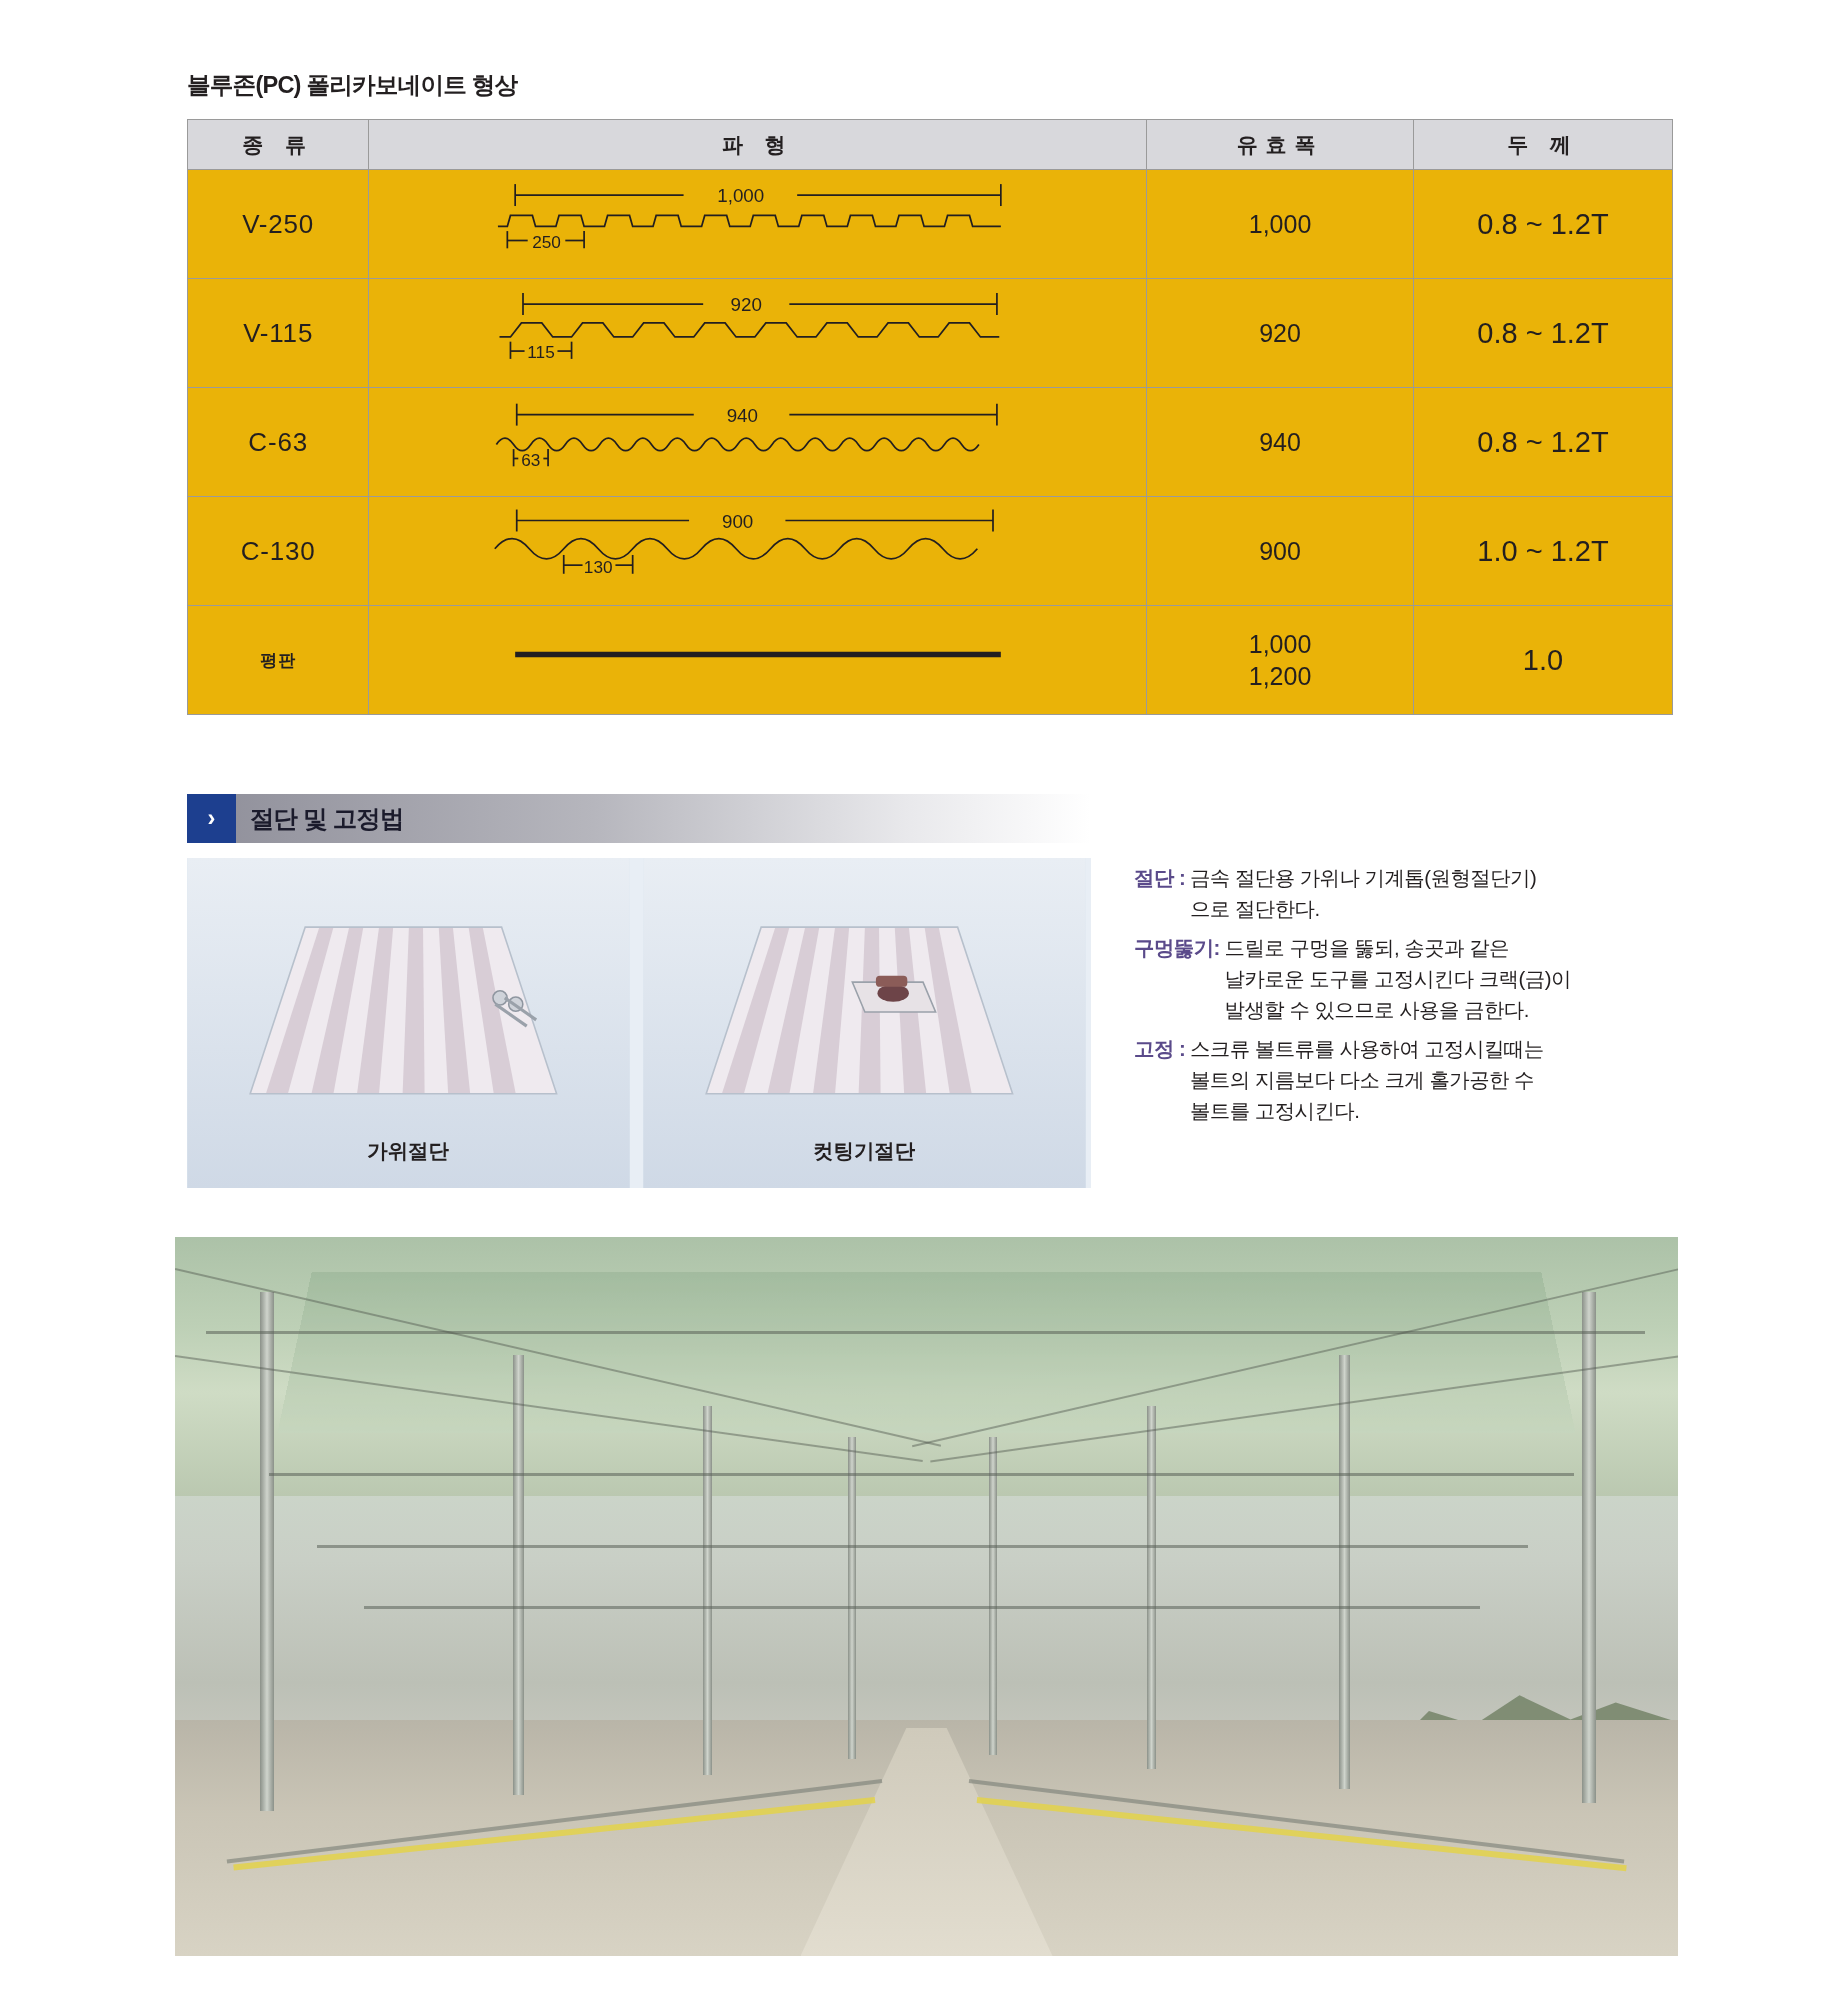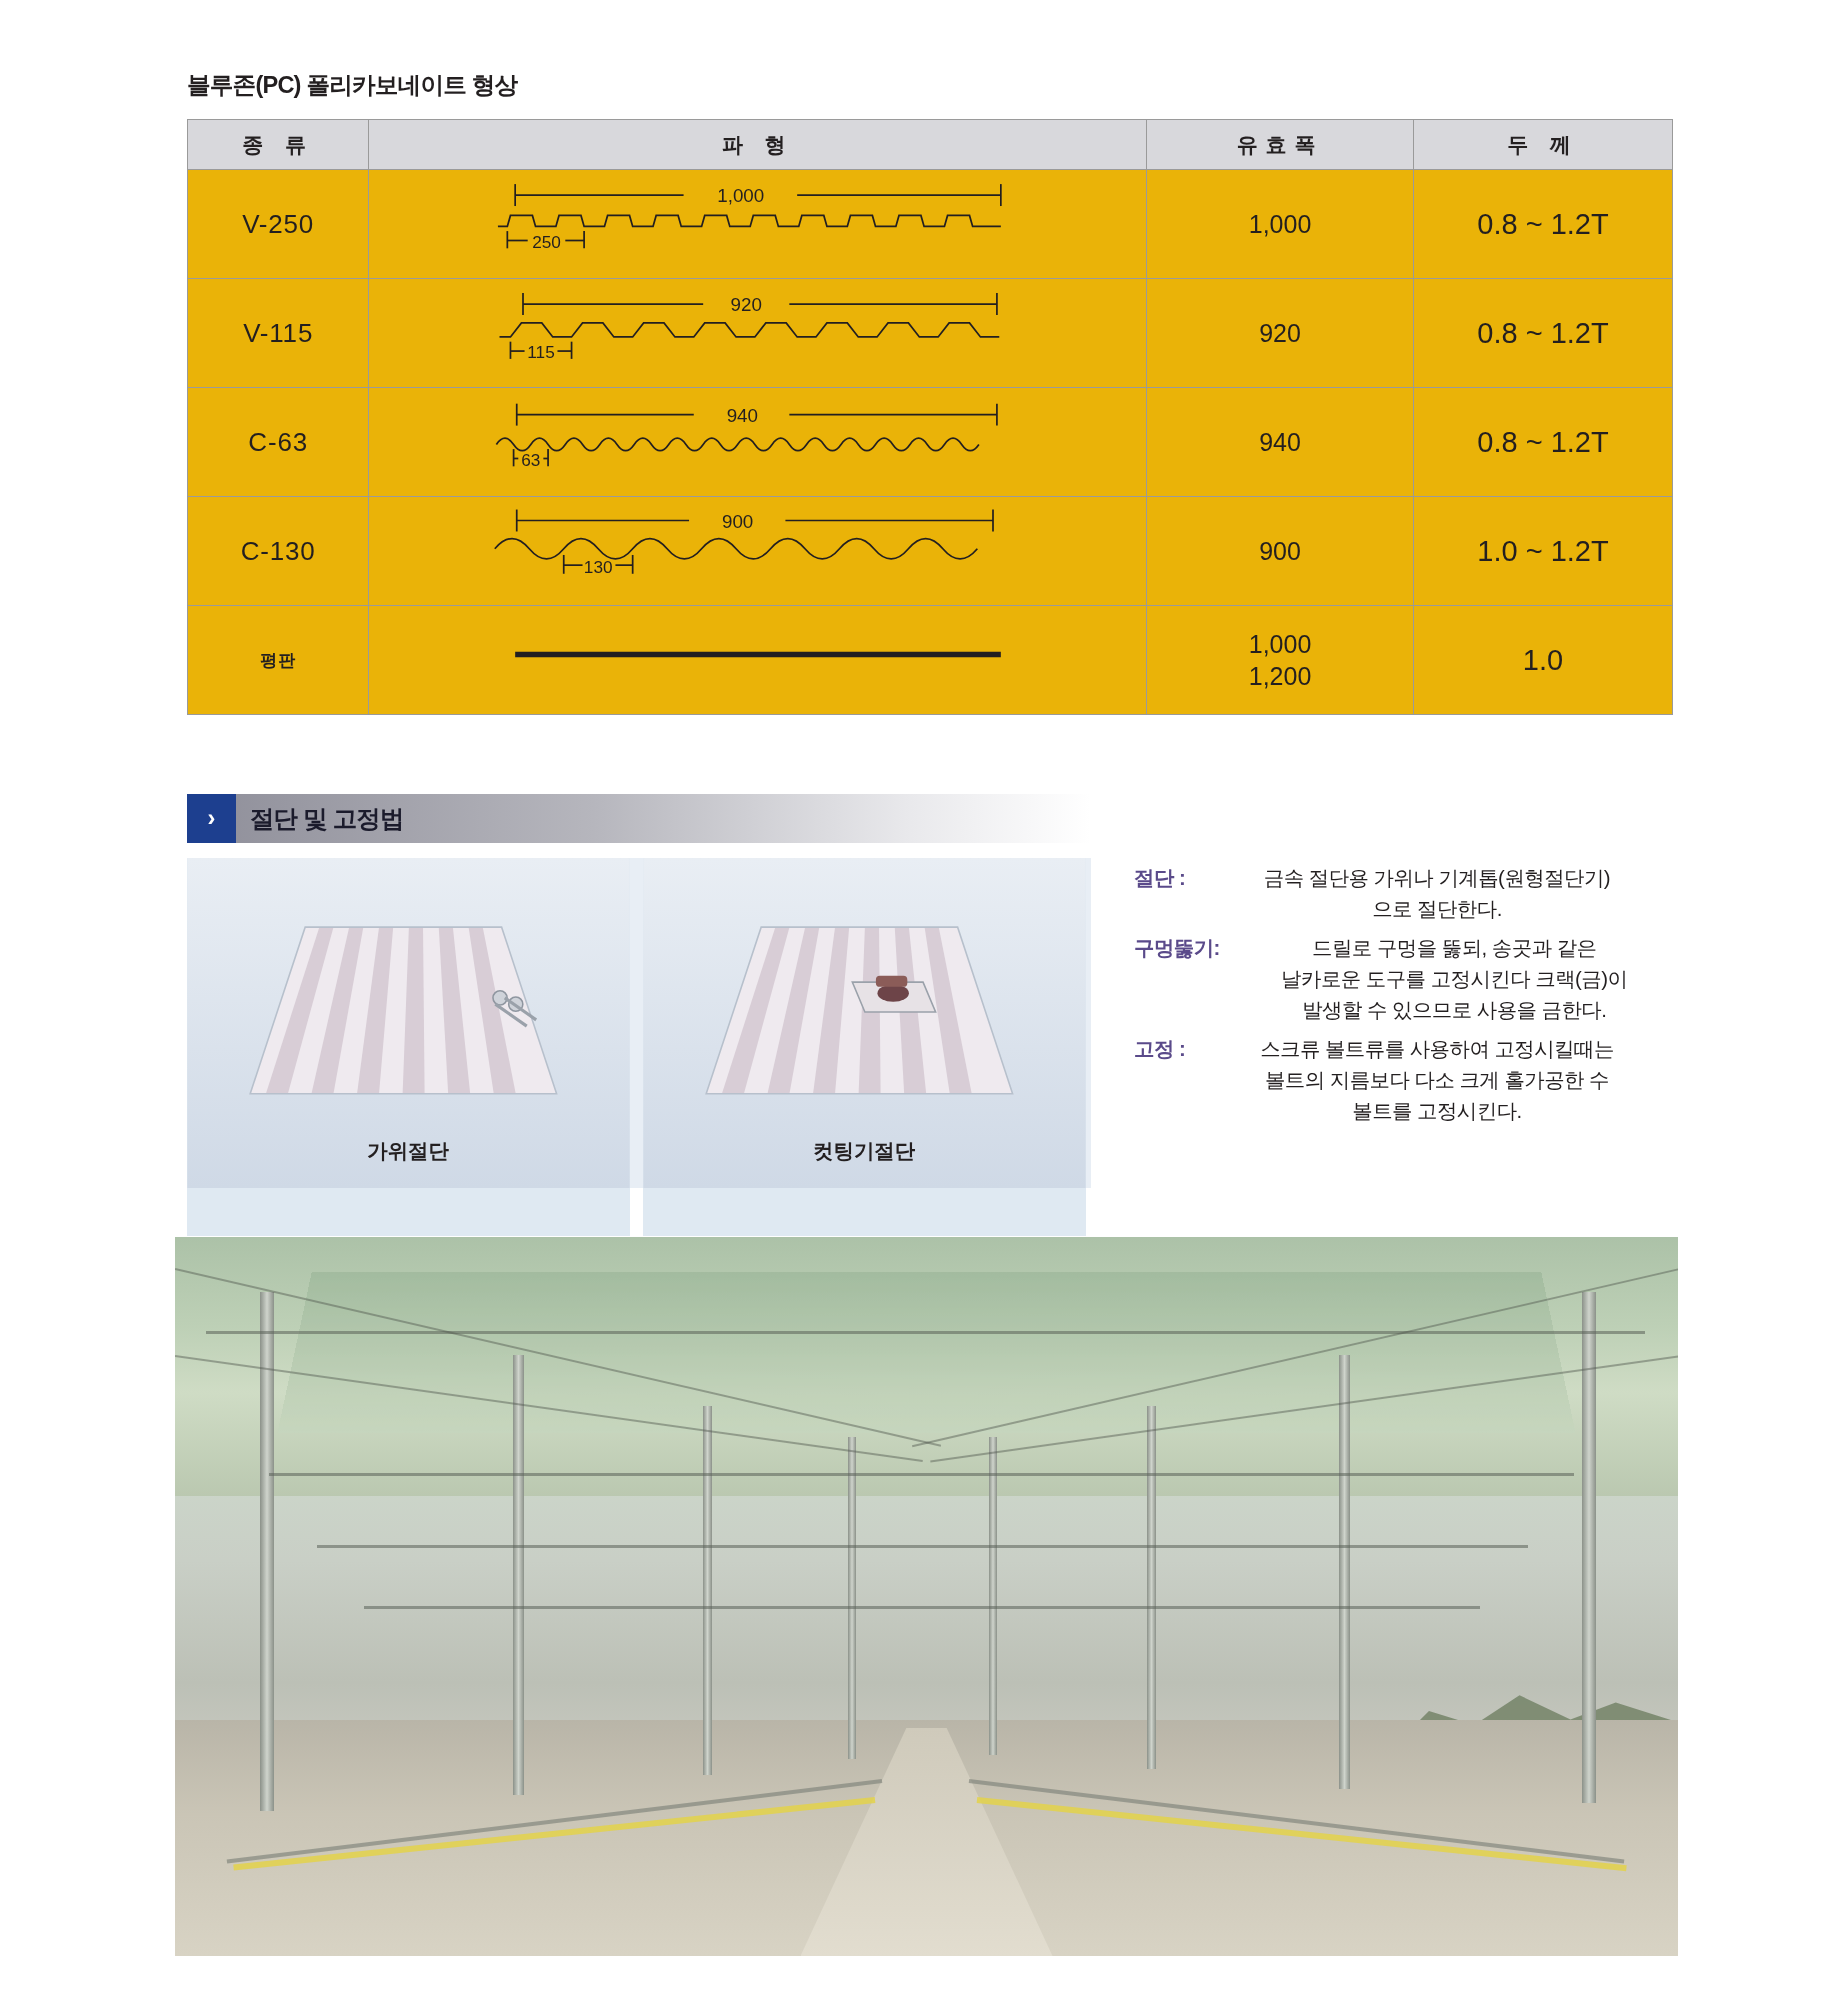--- a/index.html
+++ b/index.html
@@ -25,26 +25,26 @@
   .shapebox svg{display:block;margin:0 auto;}
 
   
   .sec2-band{position:absolute;left:187px;top:794px;width:904px;height:49px;
     background:linear-gradient(to right,#8e8e99 0%,#b6b6bd 45%,#e9e9ec 80%,#ffffff 100%);}
   .sec2-arrow{position:absolute;left:187px;top:794px;width:49px;height:49px;background:#1d3f8f;
     display:flex;align-items:center;justify-content:center;color:#fff;font-size:23.6px;font-weight:700;}
   .sec2-label{position:absolute;left:250px;top:803px;font-size:24.4px;font-weight:700;color:#1b1b2c;letter-spacing:-0.8px;}
 
   .photostrip{position:absolute;left:187px;top:858px;width:904px;height:330px;background:#e8eef5;}
-  .ph{position:absolute;top:0;width:443px;height:378px;background:#dfe9f2;}
+  .ph{position:absolute;top:0;width:443px;height:330px;background:#dfe9f2;}
   .ph.left{left:0;}
   .ph.right{left:456px;}
 
   .notes{position:absolute;left:1134px;top:863px;width:550px;font-size:20.4px;line-height:1.52;color:#231f20;letter-spacing:-0.5px;}
-  .note-row{display:flex;margin-bottom:7.9px;text-align:center;}
+  .note-row{display:flex;margin-bottom:7.9px;}
   .note-key{flex:0 0 auto;font-weight:700;color:#5a4a8a;white-space:nowrap;margin-right:4.7px;}
   .note-val{flex:1 1 auto;}
   .note-val .ind{display:block;}
 
   
   .bigphoto{position:absolute;left:175px;top:1237px;width:1503px;height:719px;overflow:hidden;background:#b9c3bd;}
   .bigphoto .sky{position:absolute;left:0;top:0;width:100%;height:100%;
     background:linear-gradient(to bottom,#cfe0d2 0%,#cdd9cb 28%,#c9cfc6 45%,#bcc0b6 62%,#cfcec6 78%,#d6d2c8 100%);}
   .roof{position:absolute;left:0;top:0;width:100%;height:259px;
     background:linear-gradient(to bottom,#a9bfa4 0%,#bccfb4 35%,#cfdcc4 60%,#b9c7ae 100%);opacity:.92;}

